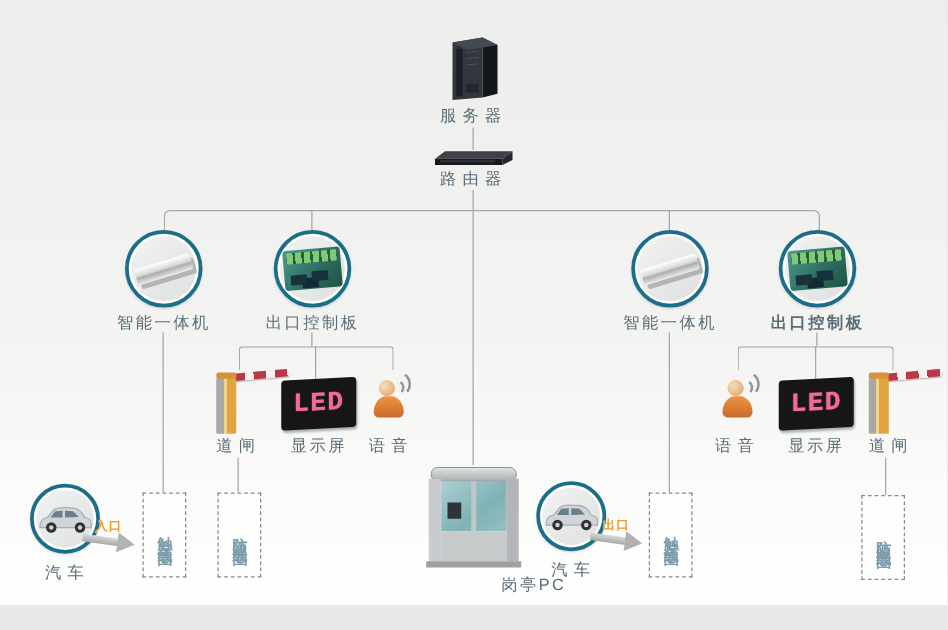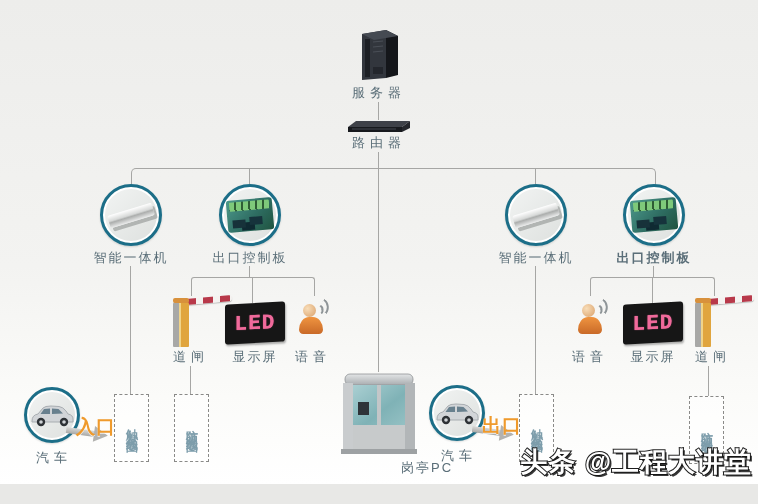--- a/index.html
+++ b/index.html
@@ -58,21 +58,21 @@
   
   .coil{position:absolute;width:33px;height:66px;border:1px dashed #8a8a88;background:rgba(255,255,255,.55);
     display:flex;align-items:center;justify-content:center;}
   .coil span{writing-mode:vertical-rl;color:#7d9dab;font-size:12px;font-weight:bold;letter-spacing:4px;}
   
   .dir-arrow{position:absolute;width:44px;height:16px;transform:rotate(8deg);}
   .dir-arrow .shaft{position:absolute;left:0;top:5px;width:29px;height:6px;
     background:linear-gradient(180deg,#d9d9d7,#a9a9a7);}
   .dir-arrow .head{position:absolute;left:28px;top:0;width:0;height:0;
     border-left:14px solid #b2b2b0;border-top:8px solid transparent;border-bottom:8px solid transparent;}
-  .dir-label{position:absolute;color:#ef9a2c;font-weight:bold;font-size:19px;letter-spacing:1px;
+  .dir-label{position:absolute;color:#ef9a2c;font-weight:bold;font-size:10px;letter-spacing:1px;
     text-shadow:0 1px 0 rgba(255,255,255,.8);}
   
   .watermark{position:absolute;right:6px;bottom:4px;font-size:27px;font-weight:bold;letter-spacing:1px;
     color:#ffffff;-webkit-text-stroke:2px #1c1c1c;paint-order:stroke fill;
     text-shadow:2px 2px 0 rgba(20,20,20,.85);}
   svg{display:block;}
 </style>
 </head>
 <body>
 
@@ -235,15 +235,14 @@
       <div class="head"></div>
   </div>
   <div class="dir-label" style="left:482px;top:413px;">出口</div>
   <div class="coil" style="left:519px;top:394px;">
     <span>触发线圈</span>
   </div>
   <div class="coil" style="left:689px;top:396px;">
     <span>防砸线圈</span>
   </div>
 
-  <div class="watermark">头条 @工程大讲堂</div>
 
 </div>
 
 </body></html>

